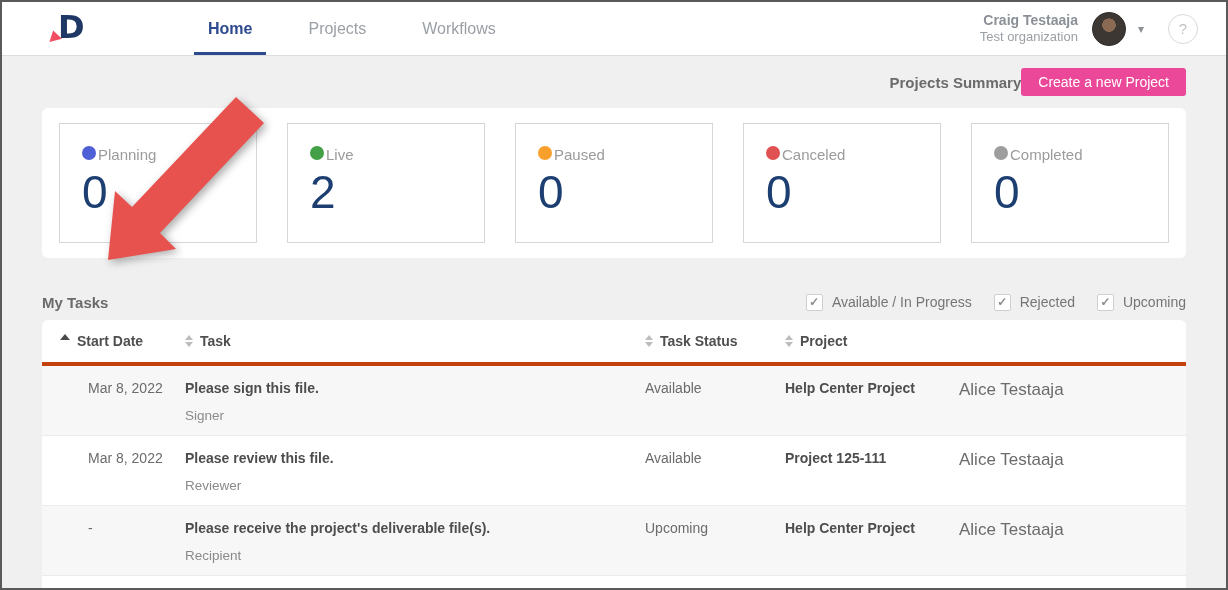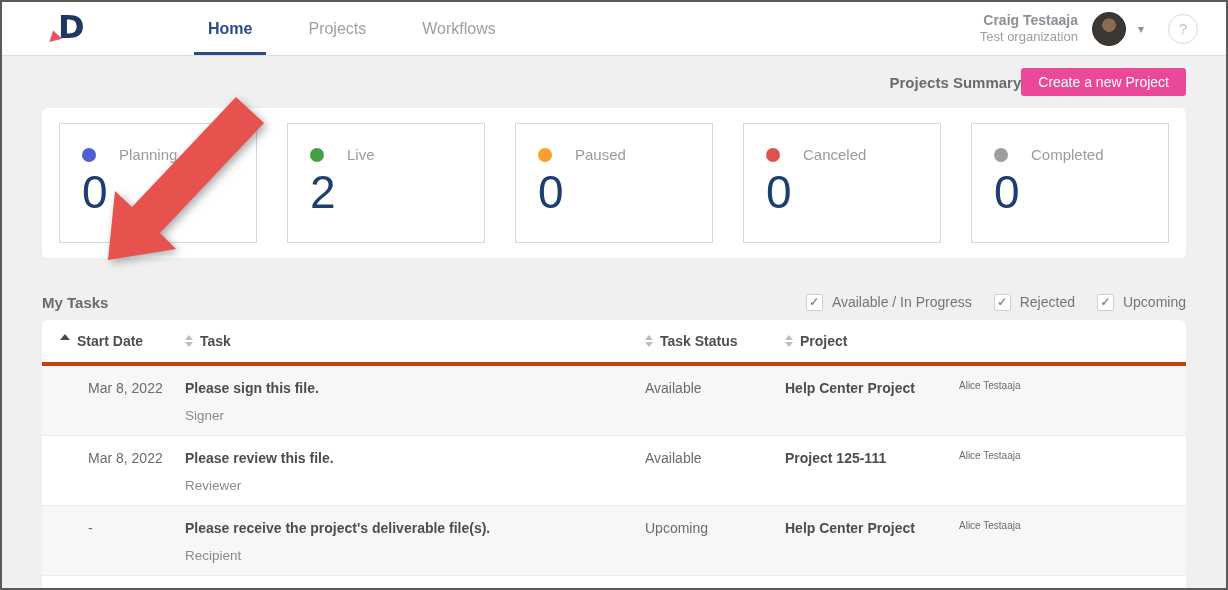--- a/index.html
+++ b/index.html
@@ -61,21 +61,21 @@
   }
 
   
   .cards-panel {
     background:#ffffff; border-radius:6px; height:150px;
     display:flex; gap:30px; padding:15px 17px;
   }
   .card {
     flex:1; border:1px solid #d6d6d6; background:#fff; padding:22px 20px 0 22px; cursor:pointer;
   }
-  .card-top { display:flex; align-items:center; gap:23px; margin-bottom:6px; }
+  .card-top { display:flex; align-items:flex-start; gap:2px; margin-bottom:6px; }
   .dot { width:14px; height:14px; border-radius:50%; flex:0 0 auto; }
   .card-label { font-size:15px; color:#9b9b9b; }
   .card-count {
     font-size:46px; line-height:1; color:#1c3e70; font-weight:300;
     font-family:"Liberation Sans", sans-serif;
   }
 
   
   .tasks-head { margin-top:26px; height:36px; display:flex; justify-content:space-between; align-items:center; }
   .filters { display:flex; align-items:center; gap:22px; }
@@ -97,21 +97,21 @@
   .sort-both .up { border-bottom:5px solid #bdbdbd; }
   .sort-both .down { border-top:5px solid #bdbdbd; }
 
   .t-row { padding-top:14px; padding-bottom:12px; cursor:pointer; border-bottom:1px solid #ececec; }
   .t-row.alt { background:#f7f7f8; }
   .cell-date { font-size:14px; color:#6b6b6b;margin-left:28px; }
   .cell-task-title { font-size:14px; font-weight:700; color:#4d4d4d; margin-bottom:12px; }
   .cell-task-role { font-size:13.5px; color:#8a8a8a; }
   .cell-status { font-size:14px; color:#6b6b6b; }
   .cell-project { font-size:14px; font-weight:700; color:#4d4d4d; }
-  .cell-owner { font-size:10px; color:#6b6b6b; }
+  .cell-owner { font-size:17px; color:#6b6b6b; }
 
   
   .arrow-overlay {
     position:absolute; left:78px; top:90px; width:200px; height:190px;
     pointer-events:none; z-index:6;
     filter:drop-shadow(3px 3px 4px rgba(70,70,70,0.45));
   }
 
   
   .partial-next {

